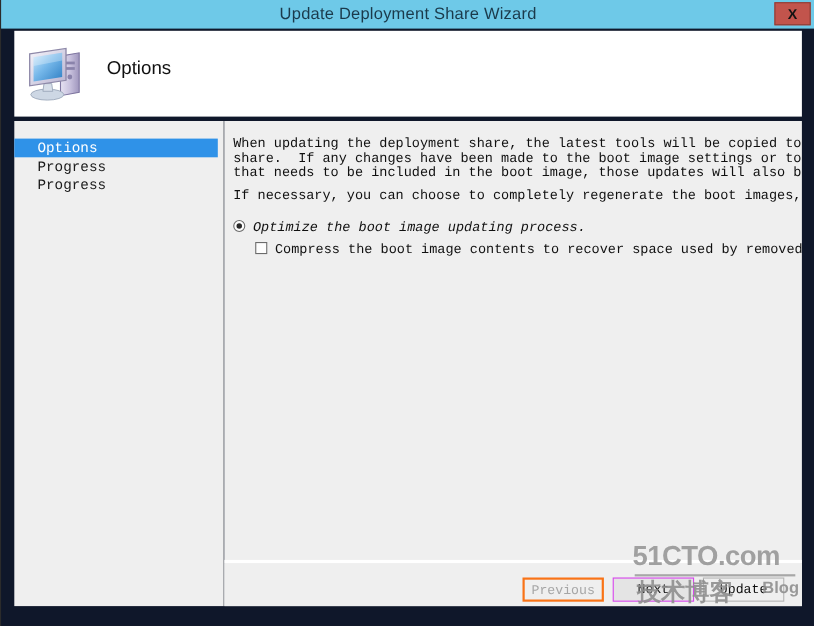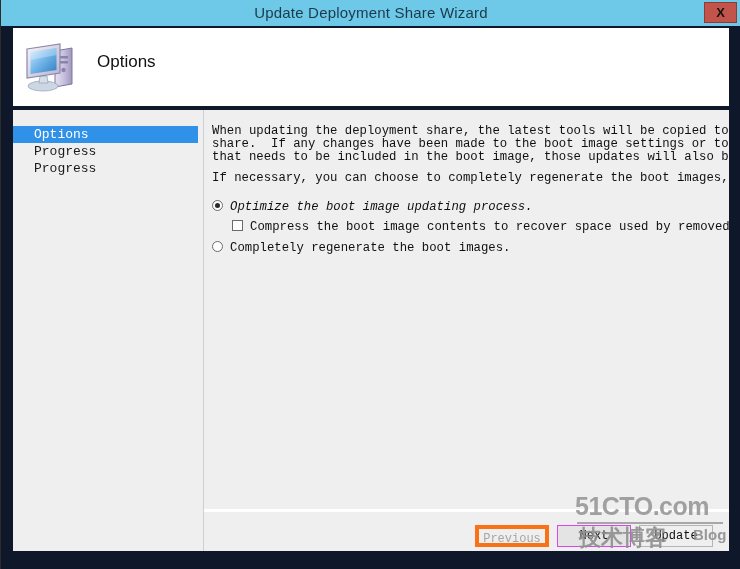--- a/index.html
+++ b/index.html
@@ -226,21 +226,21 @@
     box-sizing: border-box;
     cursor: pointer;
     background: #e6e6e6;
     border: 1px solid #adadad;
     color: #0c0c0c;
   }
   #btn-previous {
     left: 271px;
     width: 74px;
     color: #a6a6a6;
-    border: 4px solid #f97316;
+    border: 2px solid #f97316;
     background: #efefef;
     cursor: default;
   }
   #btn-next {
     left: 353px;
     width: 74px;
     border: 1px solid #d946ef;
     background: #e4e4e4;
   }
   #btn-cancel {
@@ -366,23 +366,20 @@
     <div class="para" id="para2">If necessary, you can choose to completely regenerate the boot images, or to compress</div>
 
     <div class="optrow" id="opt-optimize">
       <span class="radio checked"></span><span class="optlabel">Optimize the boot image updating process.</span>
     </div>
 
     <div class="optrow" id="opt-compress">
       <span class="checkbox"></span><span class="optlabel">Compress the boot image contents to recover space used by removed or modified co</span>
     </div>
 
-    <div class="optrow" id="opt-regen">
-      <span class="radio"></span><span class="optlabel">Completely regenerate the boot images.</span>
-    </div>
   </div>
 
   <div id="footer-sep"></div>
   <div id="footer">
     <div class="btn" id="btn-previous">Previous</div>
     <div class="btn" id="btn-next">Next</div>
     <div class="btn" id="btn-cancel">Update</div>
   </div>
 
   <div id="watermark">

